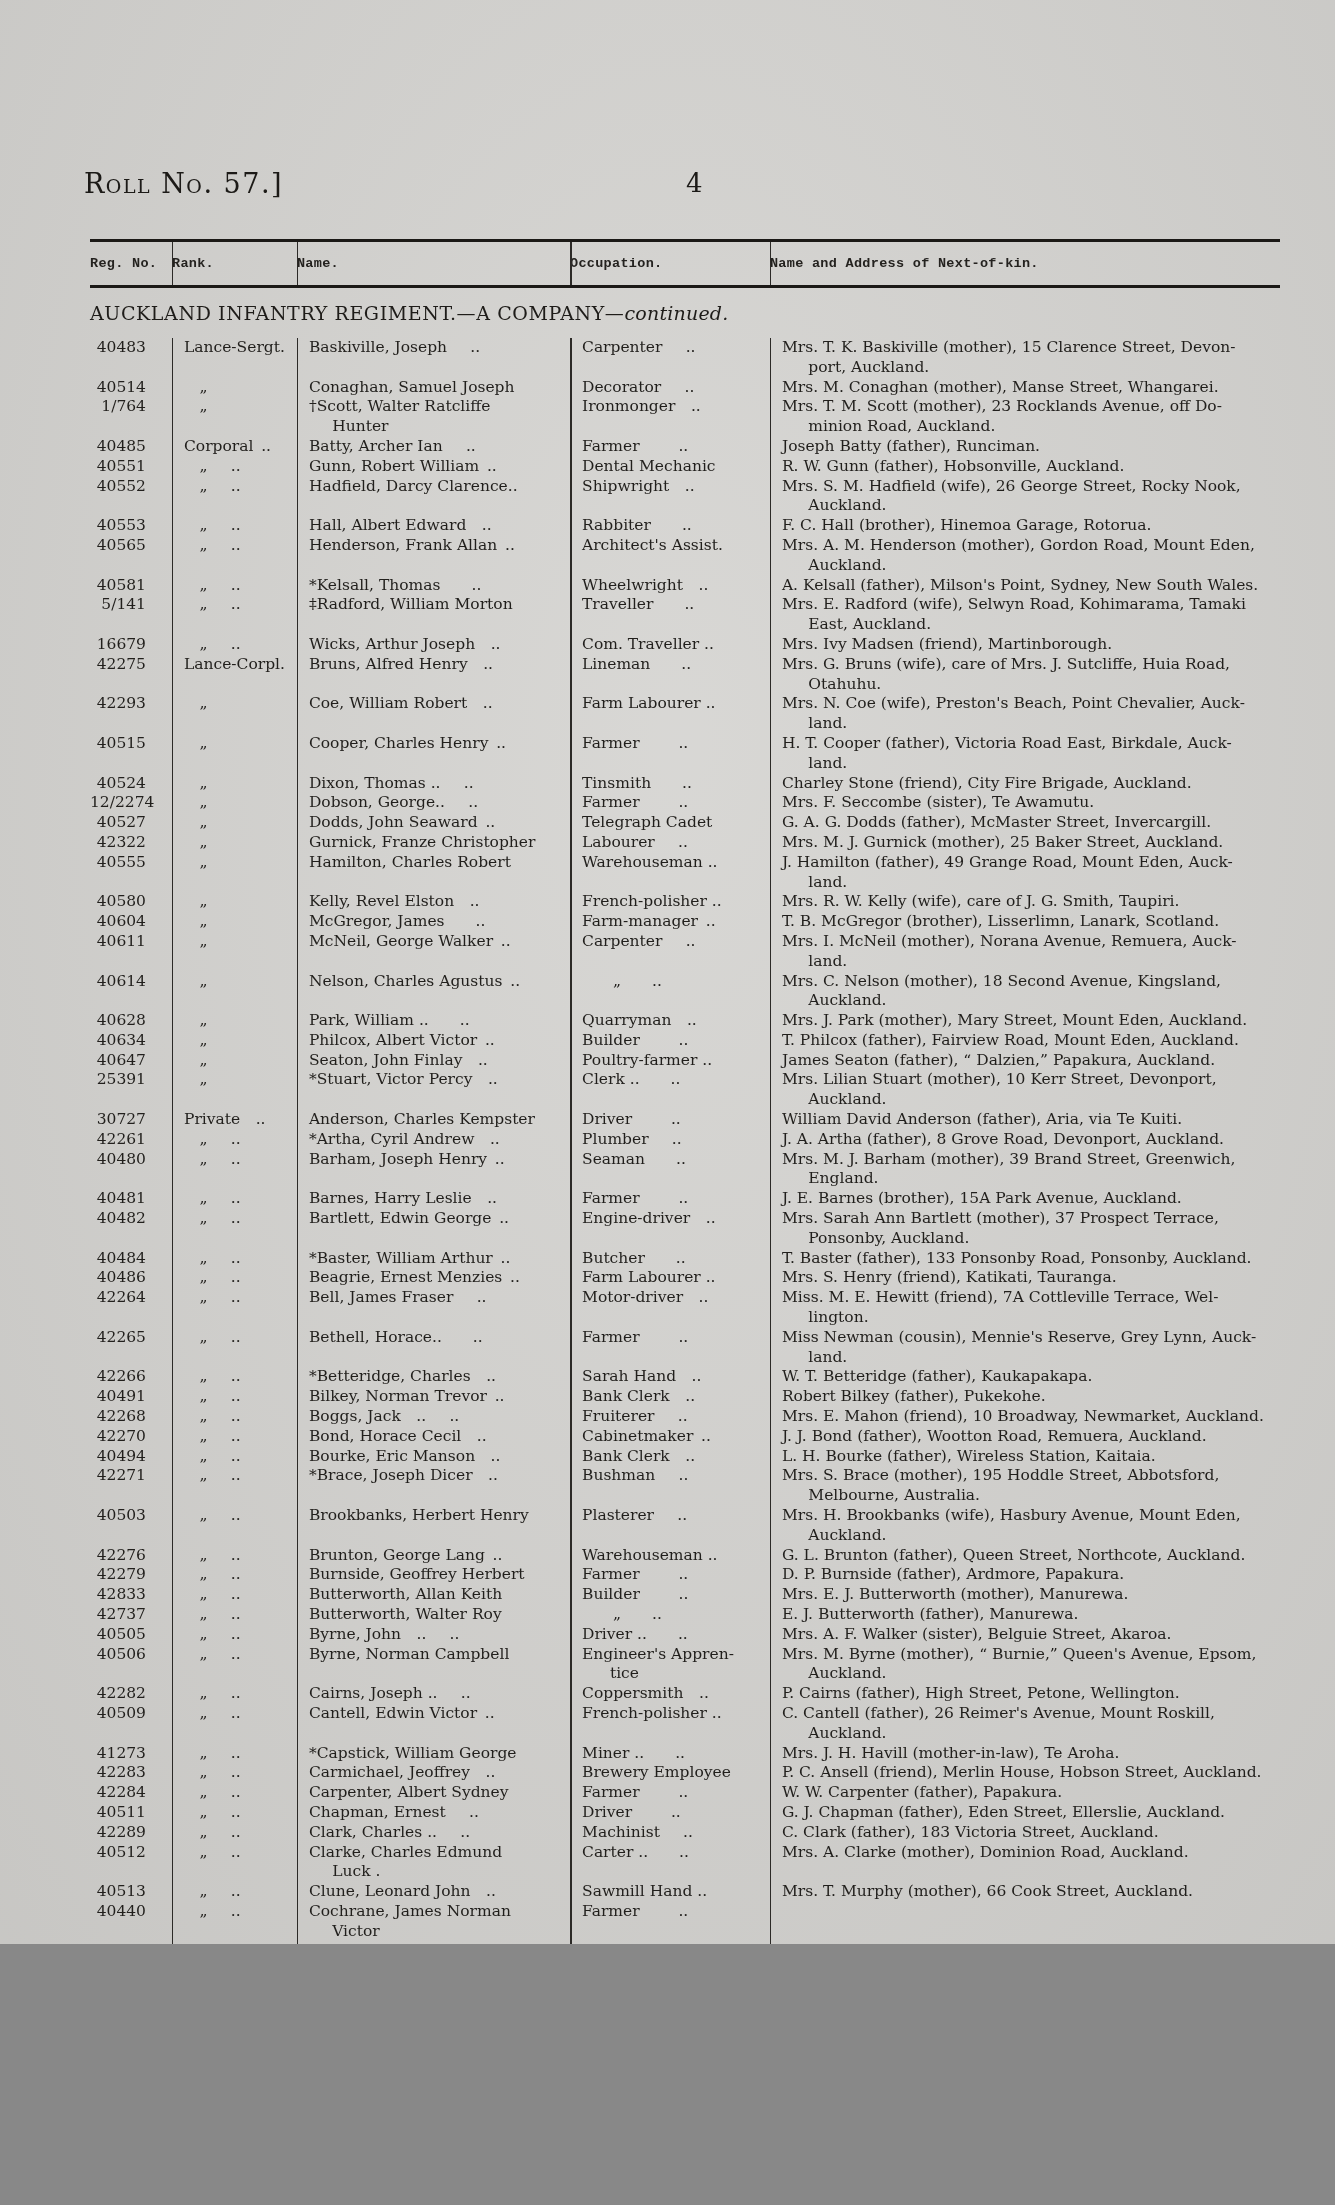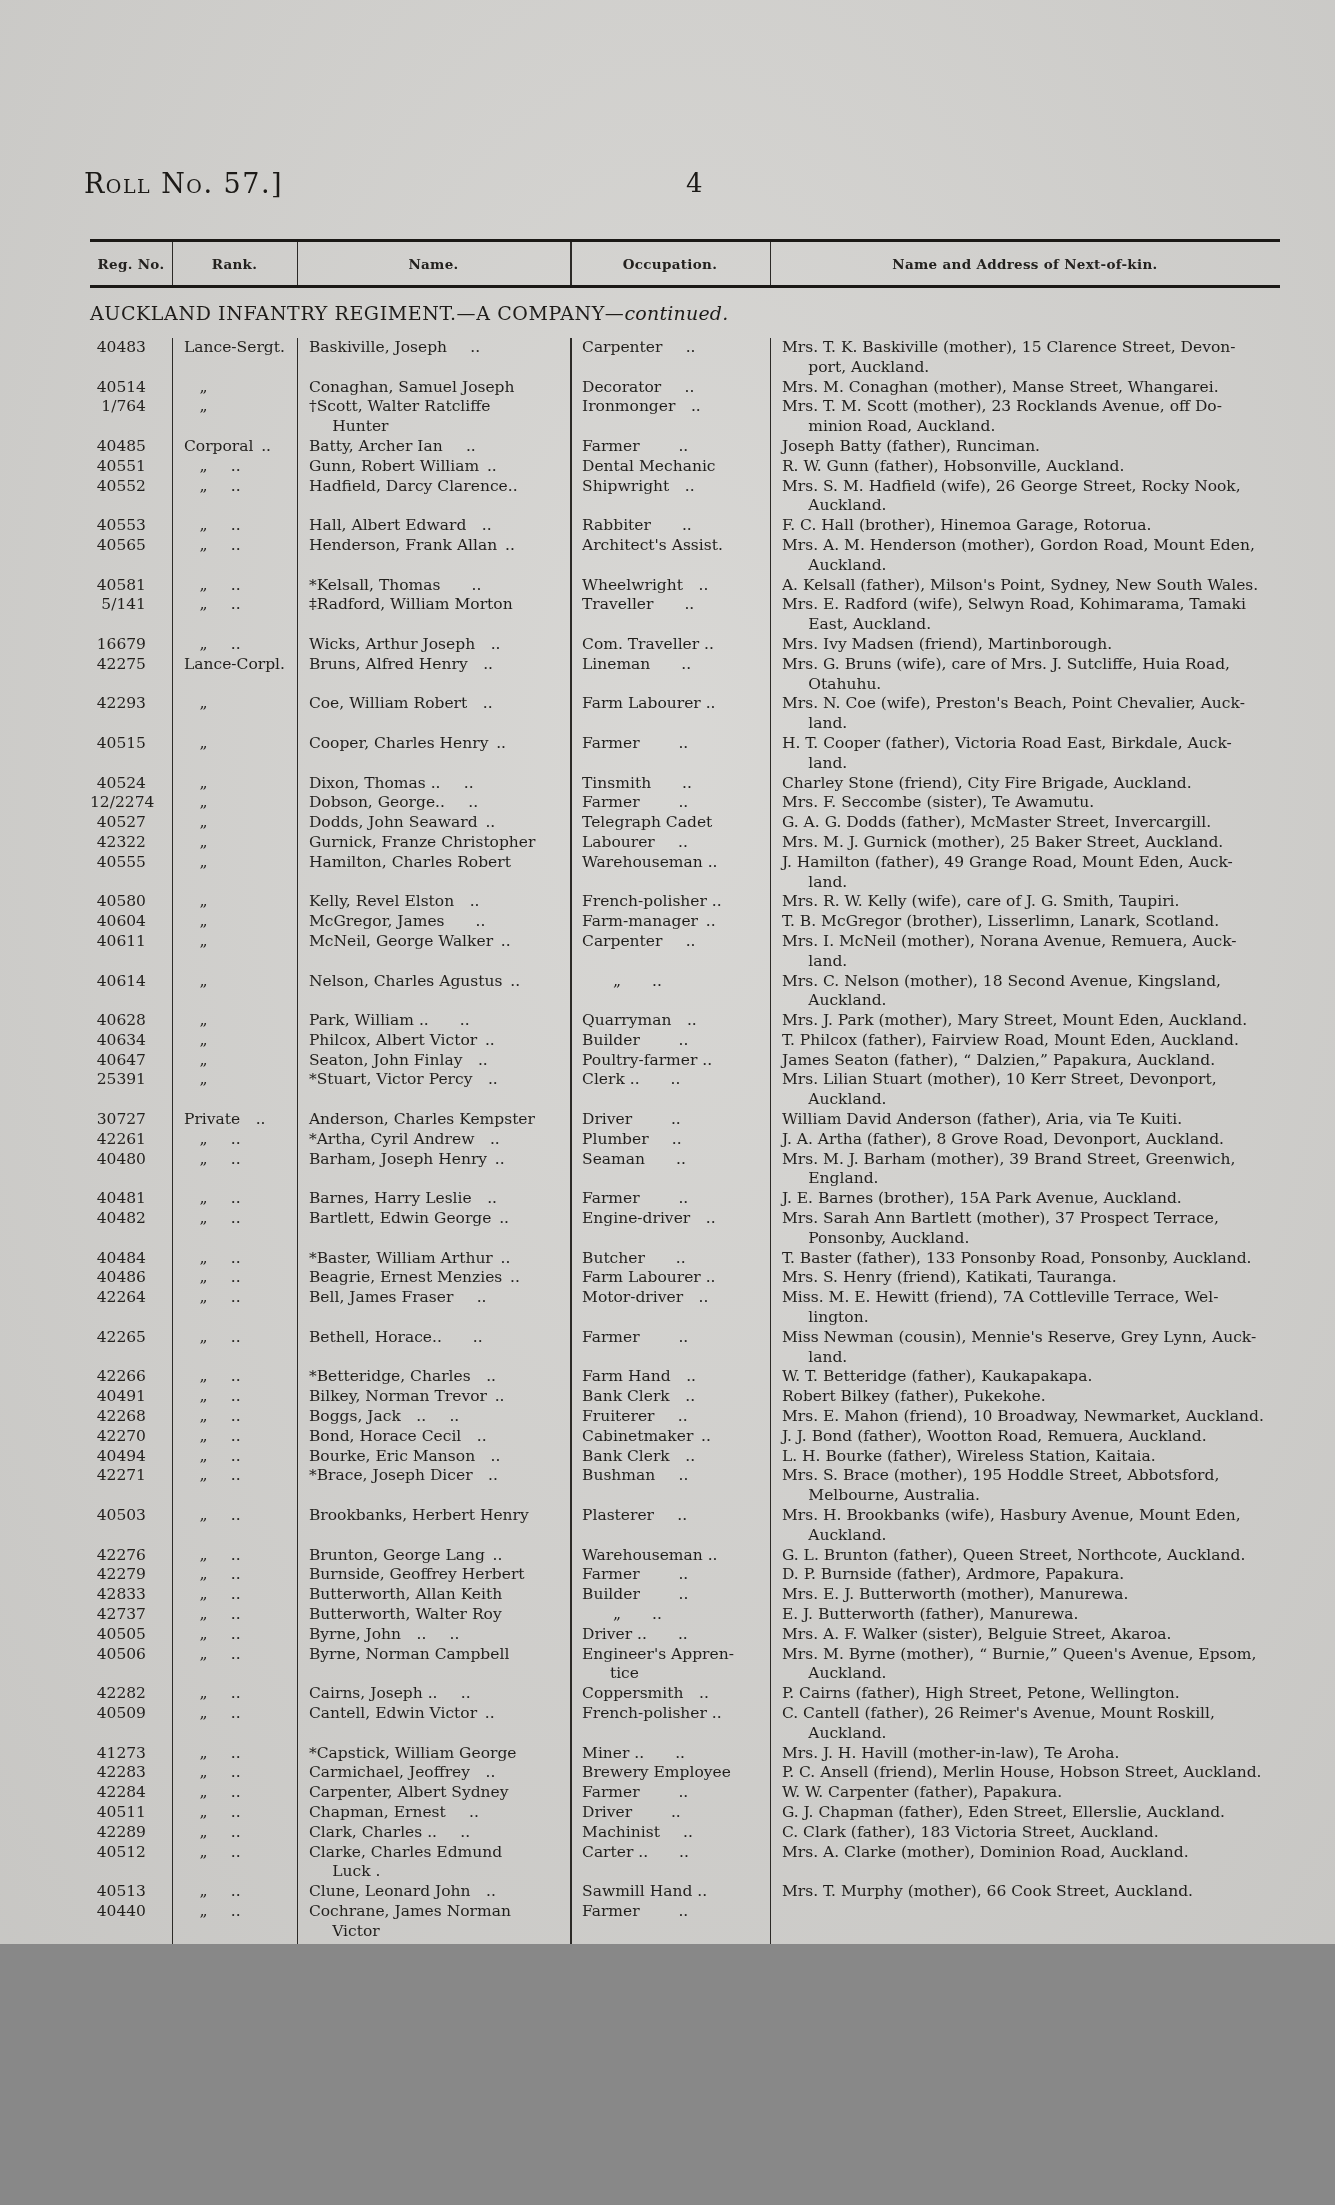--- a/index.html
+++ b/index.html
@@ -32,21 +32,21 @@
   #rule-bottom{left:-18px;top:1803px;width:1245px;height:3px;}
   .vline{position:absolute;width:1.5px;background:#2c2a27;}
   .vl-h{top:3px;height:43px;}
   .vl-b{top:99px;height:1700px;}
   .vx1{left:6.89%;} .vx2{left:17.39%;} .vx3{left:40.34%;} .vx4{left:57.14%;}
   #header-row{
     position:absolute;left:0;top:3px;width:100%;height:43px;
     display:flex;align-items:center;
     font-size:13.5px;font-weight:bold;color:#24221f;
   }
-  #header-row .hcell{text-align:center;letter-spacing:0.3px;}
+  #header-row .hcell{text-align:left;letter-spacing:0.3px;font-family:Liberation Mono, monospace;}
   .c-reg{width:6.89%;} .c-rank{width:10.5%;} .c-name{width:22.95%;}
   .c-occ{width:16.8%;} .c-kin{width:42.86%;}
   #section-heading{
     position:absolute;left:0;top:49px;width:100%;height:50px;
     display:flex;align-items:center;justify-content:flex-start;
     font-size:19px;letter-spacing:0.6px;color:#1e1c19;
   }
   #section-heading .cont{font-style:italic;letter-spacing:0.2px;}
   #table-body{
     position:absolute;left:0;top:99px;width:100%;
@@ -406,21 +406,21 @@
     <div class="cell c-name">Bethell, Horace..  ..</div>
     <div class="cell c-occ">Farmer   ..</div>
     <div class="cell c-kin">Miss Newman (cousin), Mennie's Reserve, Grey Lynn, Auck-
 land.</div>
   </div>
 
   <div class="row">
     <div class="cell c-reg">42266</div>
     <div class="cell c-rank"> „  ..</div>
     <div class="cell c-name">*Betteridge, Charles ..</div>
-    <div class="cell c-occ">Farm Hand ..</div>
+    <div class="cell c-occ">Sarah Hand ..</div>
     <div class="cell c-kin">W. T. Betteridge (father), Kaukapakapa.</div>
   </div>
 
   <div class="row">
     <div class="cell c-reg">40491</div>
     <div class="cell c-rank"> „  ..</div>
     <div class="cell c-name">Bilkey, Norman Trevor ..</div>
     <div class="cell c-occ">Bank Clerk ..</div>
     <div class="cell c-kin">Robert Bilkey (father), Pukekohe.</div>
   </div>

